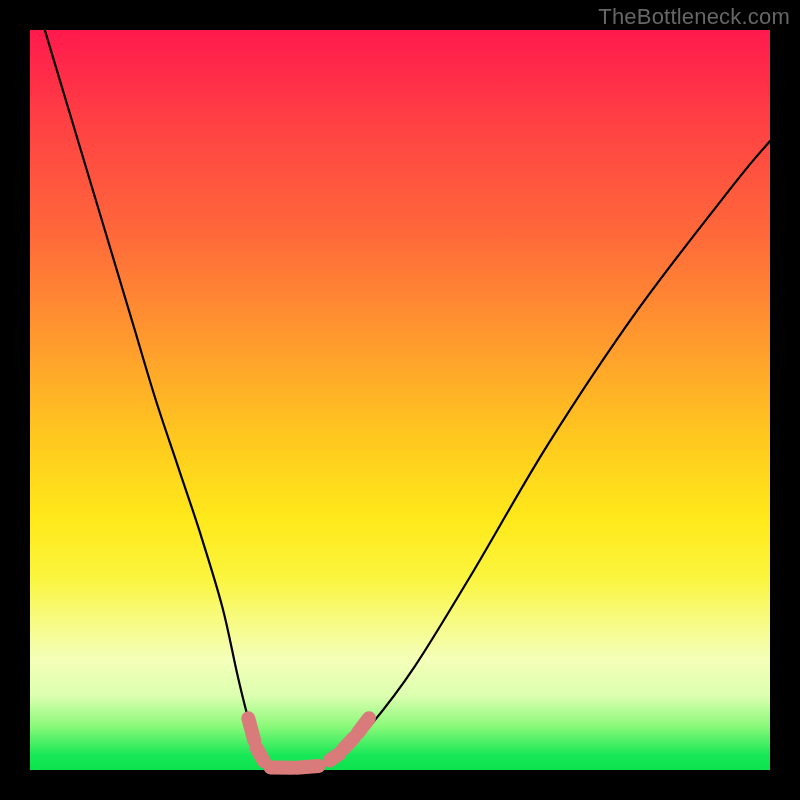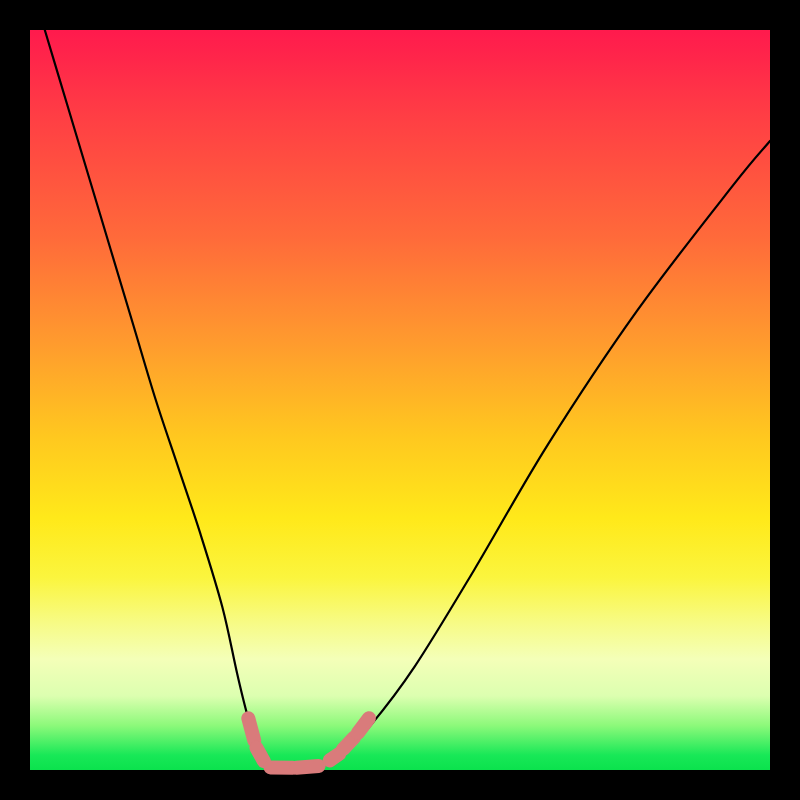--- a/index.html
+++ b/index.html
@@ -58,20 +58,21 @@
     top: 0;
     width: 740px;
     height: 740px;
     overflow: visible;
   }
 </style>
 </head>
 <body>
 
 <div class="frame">
+  <div class="watermark">TheBottleneck.com</div>
   <div class="plot">
     <svg class="curve" viewBox="0 0 740 740">
       <path id="curve-path" fill="none" stroke="#000" stroke-width="2.2" stroke-linecap="round" d="M 14.8,0 C 18.5,12.333333333333334 29.599999999999998,49.33333333333333 37,74 C 44.4,98.66666666666667 51.800000000000004,123.33333333333333 59.2,148 C 66.60000000000001,172.66666666666666 74,197.33333333333334 81.4,222 C 88.80000000000001,246.66666666666666 96.2,271.3333333333333 103.60000000000001,296 C 111.00000000000001,320.6666666666667 118.4,346.56666666666666 125.80000000000001,370 C 133.20000000000002,393.43333333333334 140.6,414.40000000000003 148,436.6 C 155.4,458.8 162.8,479.76666666666665 170.20000000000002,503.2 C 177.60000000000002,526.6333333333333 186.23333333333335,553.7666666666668 192.4,577.2 C 198.56666666666666,600.6333333333333 202.88333333333335,625.3 207.20000000000002,643.8 C 211.51666666666668,662.3 214.6,675.8666666666667 218.29999999999998,688.2 C 221.99999999999997,700.5333333333334 225.08333333333334,709.7833333333333 229.4,717.8 C 233.71666666666667,725.8166666666666 239.26666666666668,732.9699999999999 244.20000000000002,736.3 C 249.13333333333335,739.63 254.06666666666666,737.5333333333333 259,737.78 C 263.93333333333334,738.0266666666666 268.8666666666667,738.15 273.8,737.78 C 278.73333333333335,737.41 282.43333333333334,737.6566666666666 288.6,735.56 C 294.7666666666667,733.4633333333333 302.1666666666667,731.86 310.8,725.2 C 319.43333333333334,718.5400000000001 328.0666666666667,710.4000000000001 340.40000000000003,695.6 C 352.73333333333335,680.8 367.53333333333336,662.3 384.8,636.4 C 402.06666666666666,610.5 421.8,577.2 444,540.2 C 466.2,503.20000000000005 490.8666666666667,457.56666666666666 518,414.4 C 545.1333333333333,371.2333333333333 575.9666666666666,324.3666666666667 606.8,281.2 C 637.6333333333333,238.03333333333333 680.8,183.76666666666665 703,155.39999999999998 C 725.2,127.03333333333332 733.8333333333334,118.39999999999999 740,111"></path>
       <g id="floor-markers" stroke-linecap="round" stroke="#d97b7b" stroke-width="14">
           <line x1="218.29999999999998" y1="688.2" x2="224.22" y2="710.4"></line>
           <line x1="226.44" y1="717.8" x2="233.84" y2="731.12"></line>
           <line x1="240.5" y1="737.41" x2="262.7" y2="737.78"></line>
           <line x1="266.4" y1="737.78" x2="288.6" y2="735.93"></line>
           <line x1="299.70000000000005" y1="730.38" x2="309.32" y2="723.72"></line>
           <line x1="313.02" y1="719.28" x2="324.11999999999995" y2="707.44"></line>

